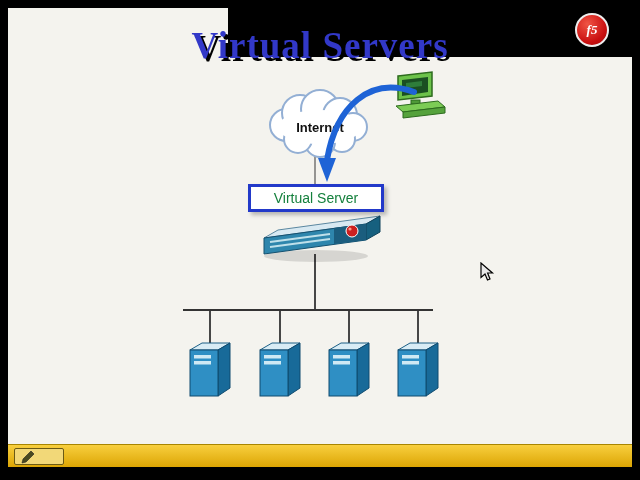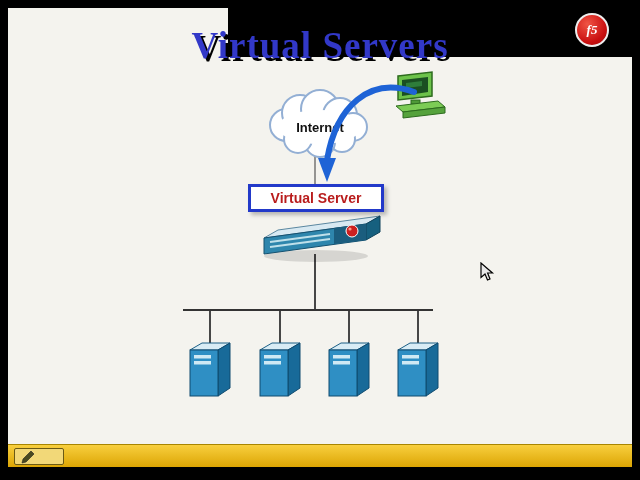--- a/index.html
+++ b/index.html
@@ -26,21 +26,21 @@
     position:absolute; left:0; top:0; width:624px; height:458px; z-index:1;
   }
   .vs-box {
     position:absolute; left:240px; top:176px; width:130px; height:22px;
     background:#fff; border:3px solid #2239c9;
     box-shadow:3px 3px 4px rgba(0,0,0,0.25);
     display:flex; align-items:center; justify-content:center;
     z-index:2;
   }
   .vs-box span {
-    font-size:14px; font-weight:bold; color:#b91c1c;
+    font-size:14px; font-weight:normal; color:#15803d;
   }
   .f5-logo {
     position:absolute; left:575px; top:13px; width:30px; height:30px;
     border-radius:50%; border:2px solid #eee;
     background:radial-gradient(circle at 35% 30%, #f05545 0%, #c90f10 65%, #9c0b0c 100%);
     display:flex; align-items:center; justify-content:center;
     z-index:5;
   }
   .f5-logo span {
     color:#fff; font-weight:bold; font-style:italic; font-size:13px;

